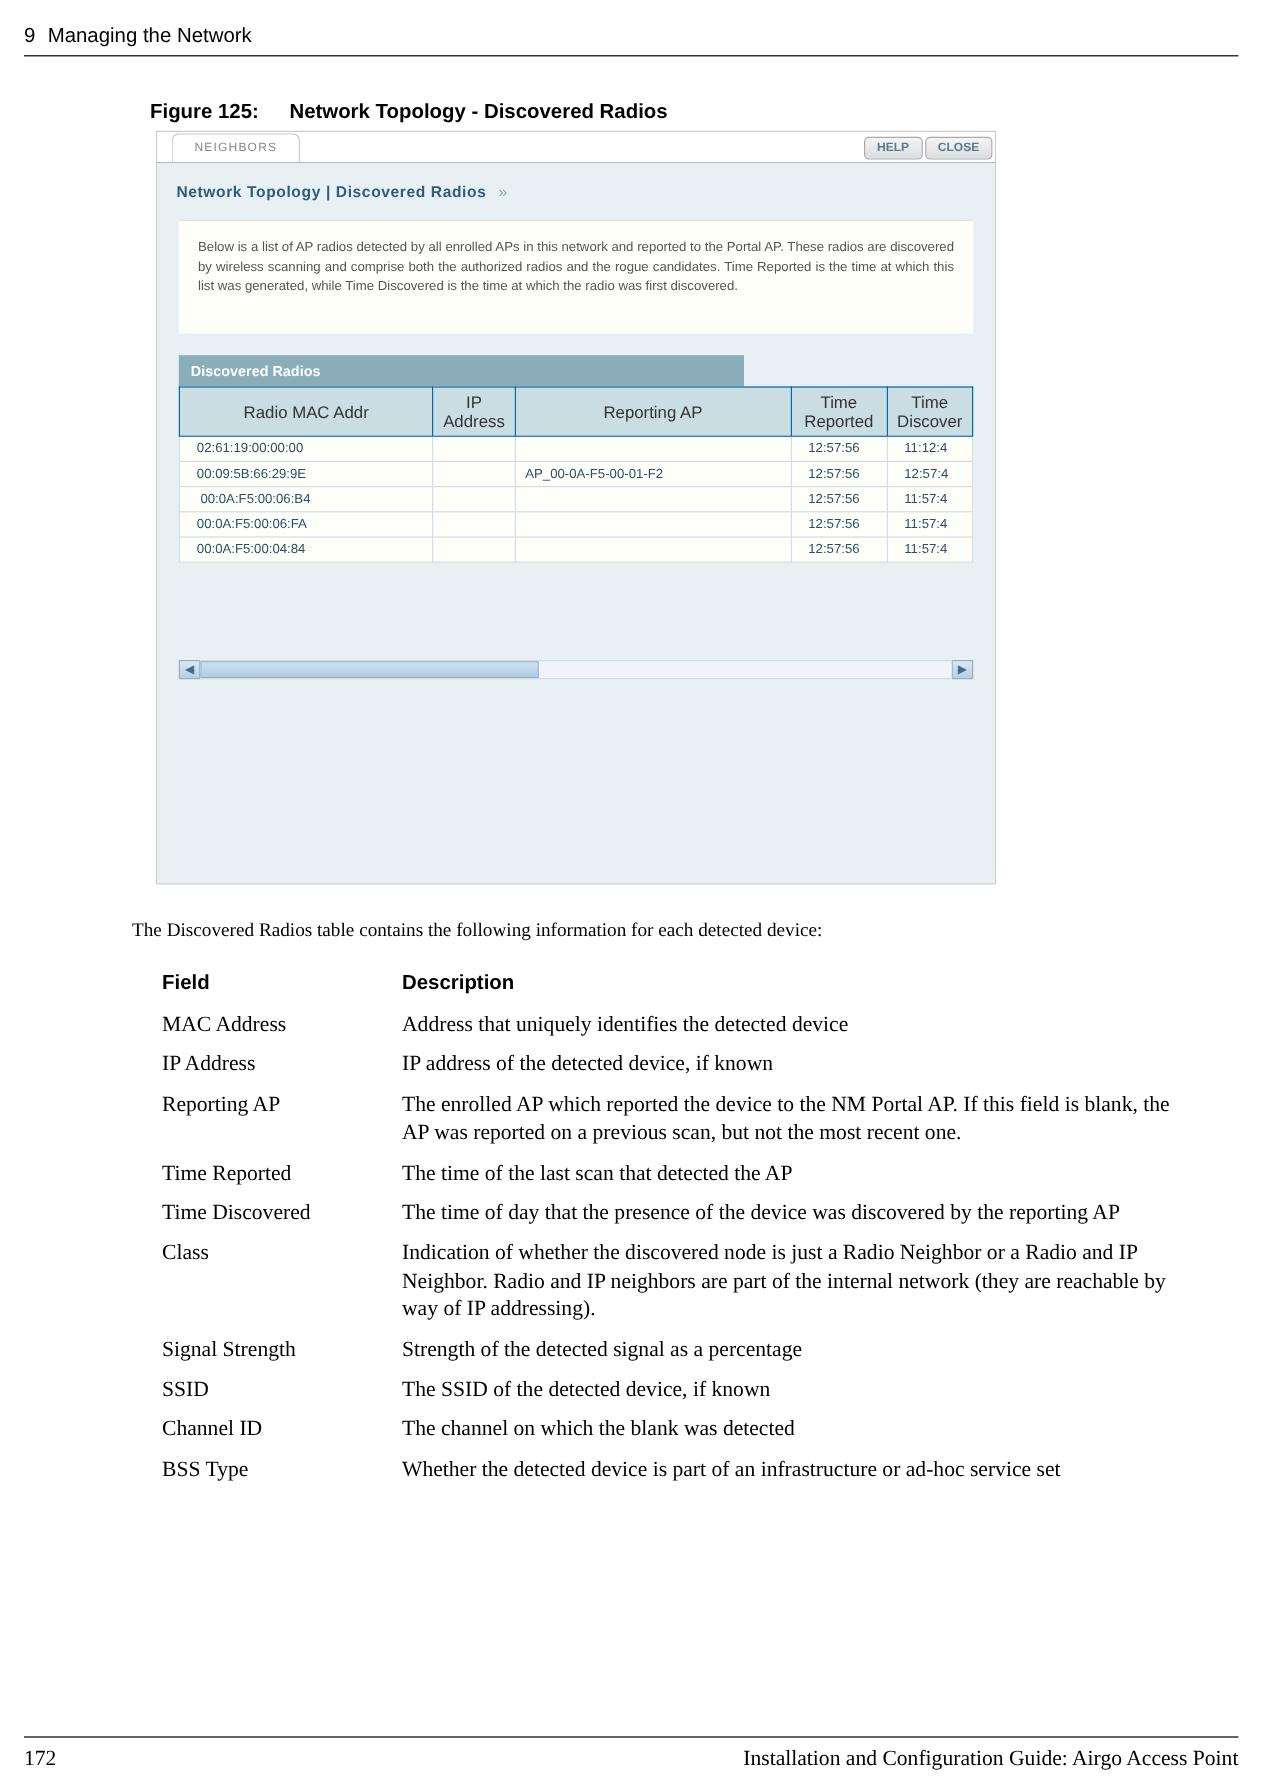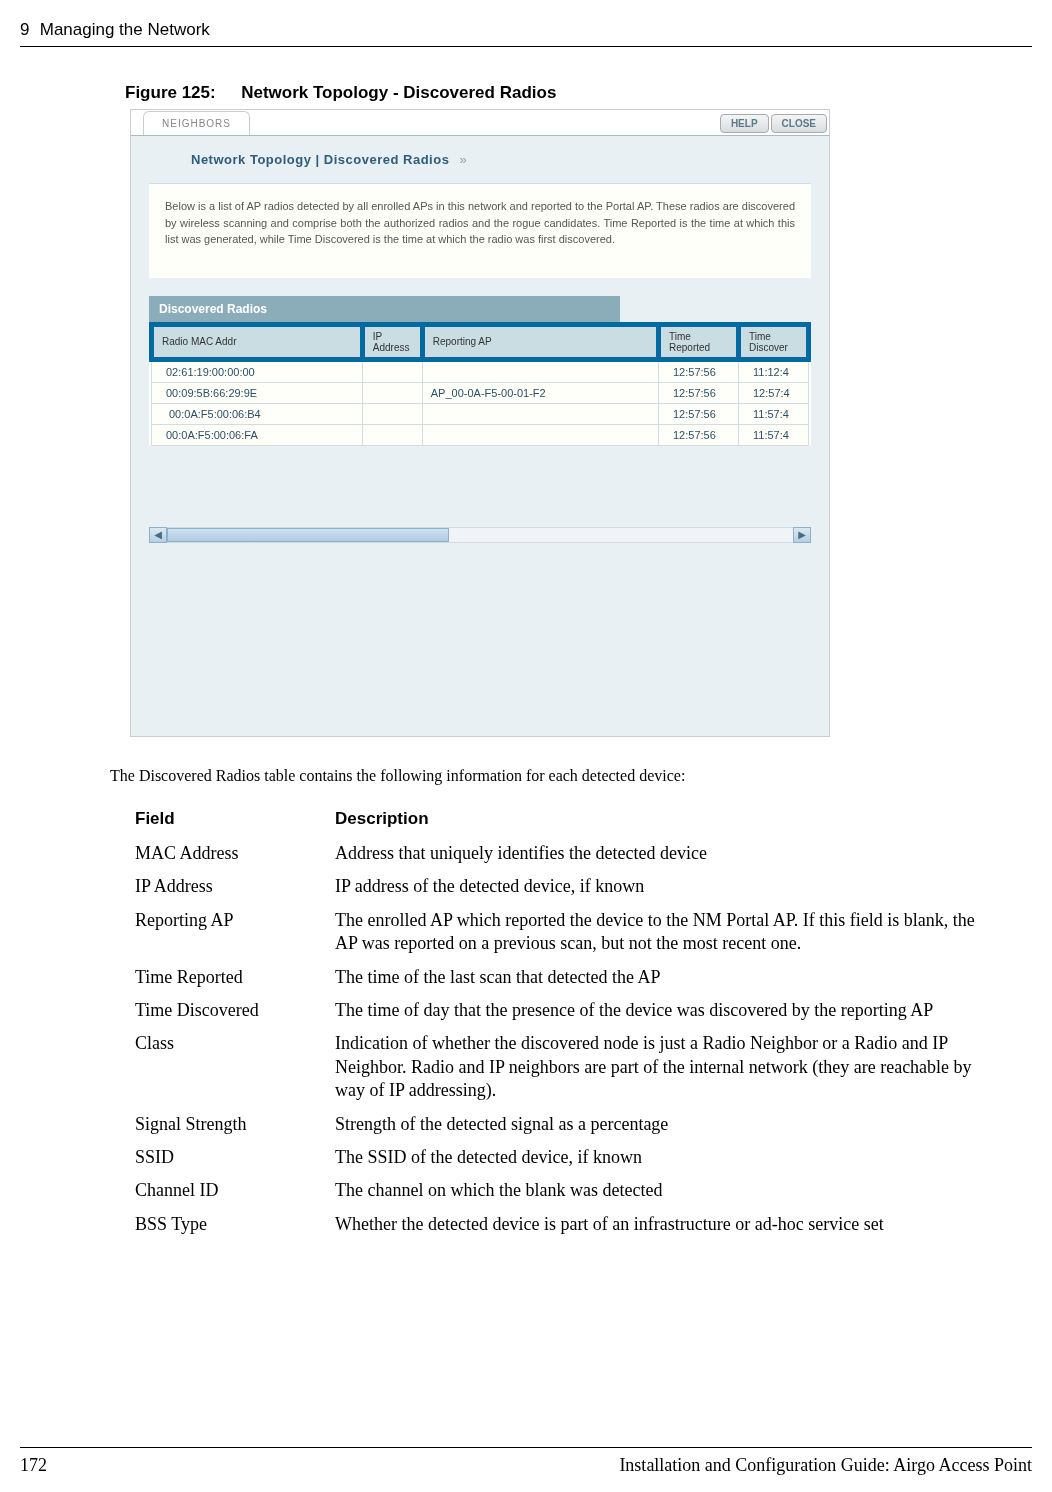--- a/index.html
+++ b/index.html
@@ -73,21 +73,20 @@
       background: #e8f0f3;
       padding: 16px 0 0 0;
       min-height: 600px;
     }
     .breadcrumb {
       color: #2f5c7a;
       font-size: 13px;
       font-weight: bold;
       padding: 0 16px 10px 16px;
       letter-spacing: 0.5px;
-      margin-left: 44px;
     }
     .breadcrumb .sep {
       color: #8aa;
       font-weight: normal;
     }
     .intro-box {
       background: #fffffa;
       margin: 6px 18px 18px 18px;
       padding: 14px 16px 30px 16px;
       font-size: 11px;
@@ -110,24 +109,24 @@
     }
     .radios-table {
       width: 100%;
       border-collapse: collapse;
       font-size: 11px;
     }
     .radios-table thead th {
       background: #c9dde3;
       color: #333;
       font-weight: normal;
-      text-align: left;
+      text-align: center;
       padding: 4px 8px;
-      border: 5px solid #0369a1;
-      font-size: 10px;
+      border: 1px solid #0369a1;
+      font-size: 14px;
     }
     .radios-table tbody td {
       border: 1px solid #d0dde3;
       padding: 4px 8px;
       color: #2b4f66;
       background: #fffffa;
     }
     .scroll-row {
       margin: 80px 18px 4px 18px;
       display: flex;
@@ -265,20 +264,27 @@
               <td style="padding-left: 14px;">12:57:56</td>
               <td style="padding-left: 14px;">11:57:4</td>
             </tr>
             <tr>
               <td style="padding-left: 14px;">00:0A:F5:00:06:FA</td>
               <td></td>
               <td></td>
               <td style="padding-left: 14px;">12:57:56</td>
               <td style="padding-left: 14px;">11:57:4</td>
             </tr>
+            <tr>
+              <td style="padding-left: 14px;">00:0A:F5:00:04:84</td>
+              <td></td>
+              <td></td>
+              <td style="padding-left: 14px;">12:57:56</td>
+              <td style="padding-left: 14px;">11:57:4</td>
+            </tr>
           </tbody>
       </table>
     </div>
 
     <div class="scroll-row">
       <div class="scroll-left-btn">◀</div>
       <div class="scroll-track">
         <div class="scroll-thumb"></div>
       </div>
       <div class="scroll-right-btn">▶</div>

